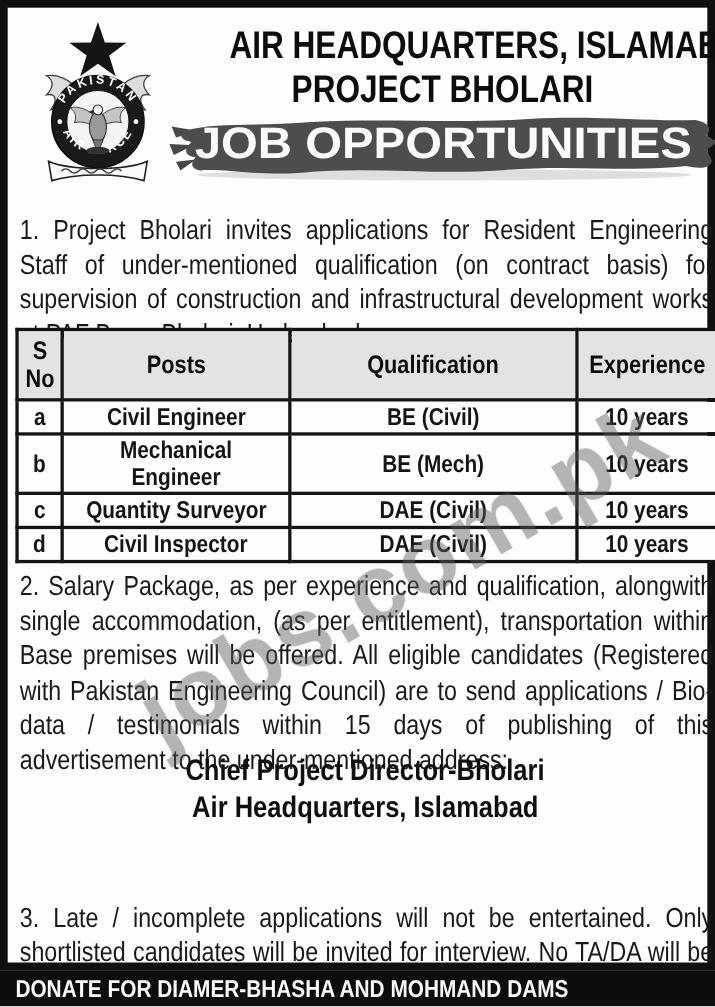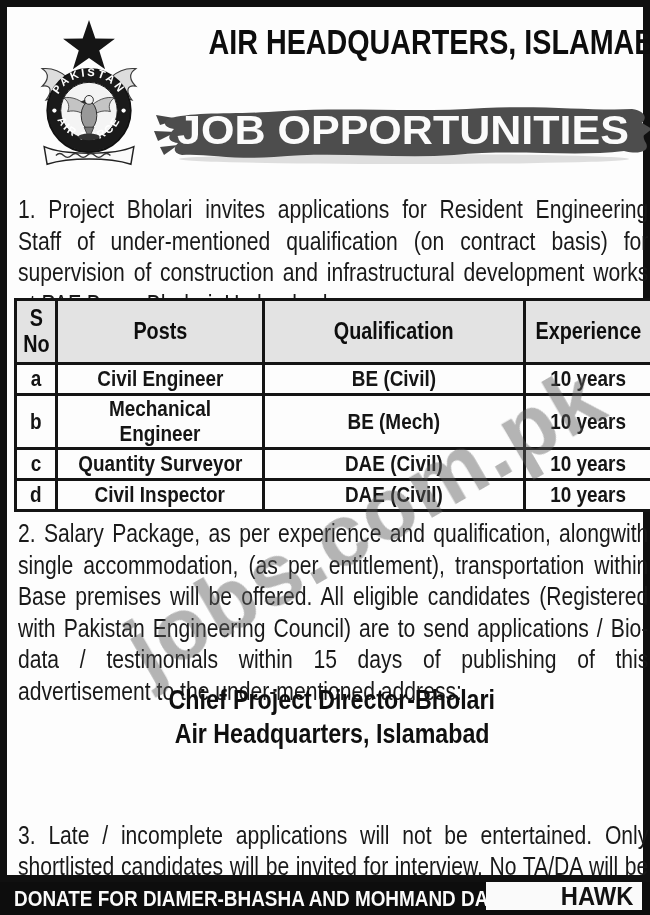--- a/index.html
+++ b/index.html
@@ -115,20 +115,21 @@
       </g>
 
       <g>
         <path d="M14 132 C34 141 86 141 106 132 L103 150 C80 143 40 143 17 150 Z" fill="#fafafa" stroke="#222222" stroke-width="1.5"></path>
         <path d="M26 141 q4 -4 8 0 t8 0 t8 0 t8 0 t8 0 t8 0 t8 0" fill="none" stroke="#333333" stroke-width="1.3"></path>
       </g>
     </svg>
 
     <div class="titles">
       <div class="title-line"><span>AIR HEADQUARTERS, ISLAMABAD</span></div>
+      <div class="title-line"><span>PROJECT BHOLARI</span></div>
     </div>
 
     <svg class="banner" viewBox="0 0 498 66">
       <ellipse cx="250" cy="60" rx="225" ry="5" fill="rgba(0,0,0,0.12)"></ellipse>
       <path d="M2 16 L26 20 L6 26 Z" fill="#474747"></path>
       <path d="M0 32 L22 33 L4 42 Z" fill="#474747"></path>
       <path d="M6 48 L24 46 L10 56 Z" fill="#474747"></path>
       <path d="M478 18 L498 30 L480 44 Z" fill="#4d4d4d"></path>
       <path d="M14 20 C40 12 80 16 130 12 C200 8 260 14 330 9 C390 6 440 12 478 10
                C490 12 494 18 488 24 C494 30 486 36 492 44 C496 52 486 56 470 52
@@ -189,22 +190,19 @@
       <div class="addr-line addr-1"><span>Chief Project Director-Bholari</span></div>
       <div class="addr-line addr-2"><span>Air Headquarters, Islamabad</span></div>
     </div>
 
     <p class="para p3">3. Late / incomplete applications will not be entertained. Only shortlisted candidates will be invited for interview. No TA/DA will be admissible.</p>
 
   </div>
 
   <div class="footer-bar">
     <span class="donate">DONATE FOR DIAMER-BHASHA AND MOHMAND DAMS</span>
-    <div class="hawk-box">
-      <span class="hawk-text">HAWK</span>
-    </div>
   </div>
 
   <div class="watermark">
     <span>jobs.com.pk</span>
   </div>
 
 </div>
 
 </body></html>

